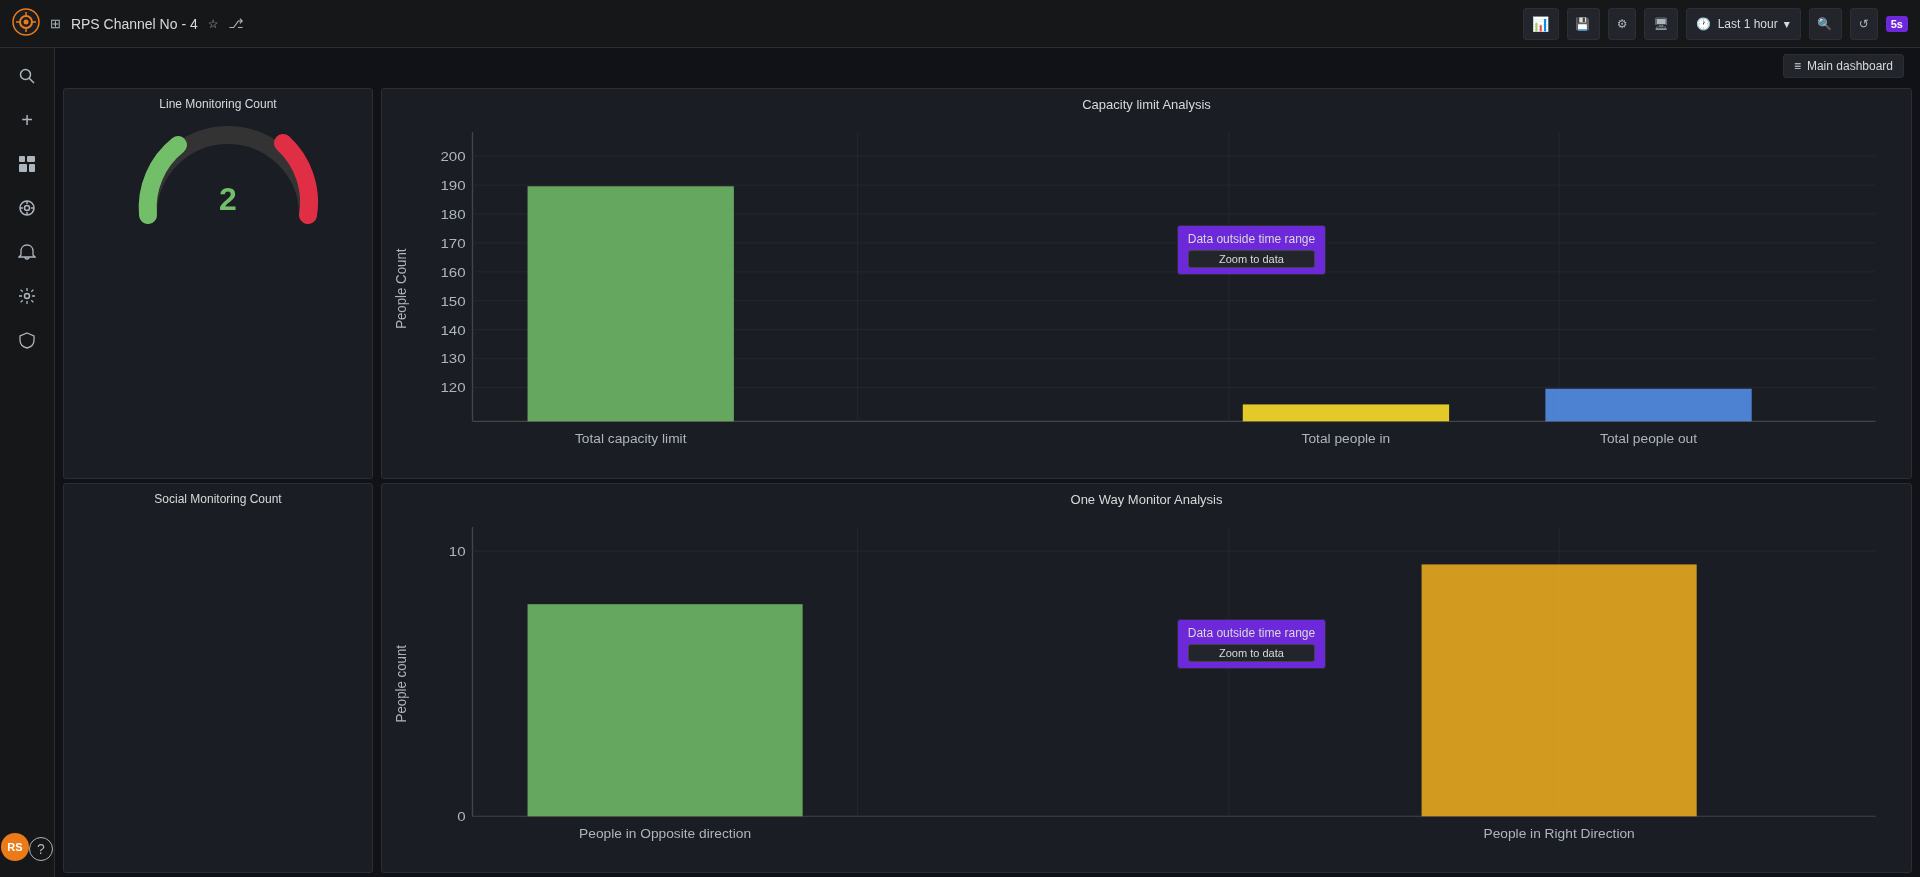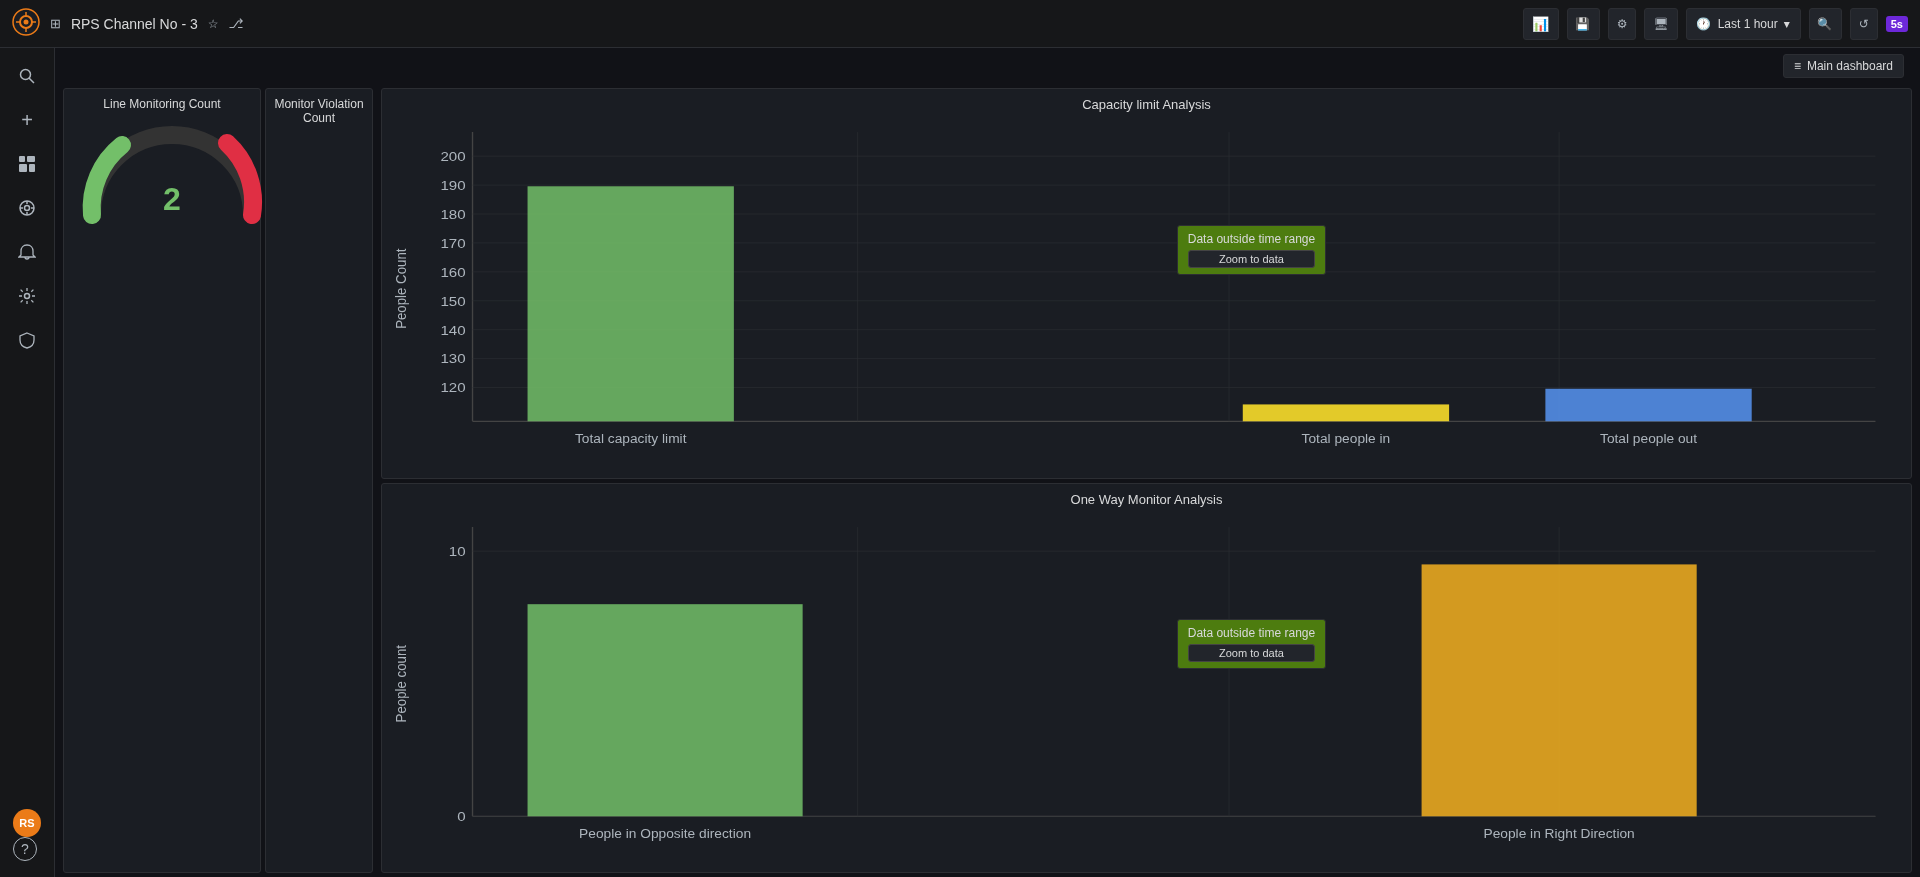--- a/index.html
+++ b/index.html
@@ -98,22 +98,22 @@
       align-items: center;
       justify-content: center;
       border-radius: 4px;
       color: #adb5bd;
       cursor: pointer;
       font-size: 16px;
     }
     .sidebar-bottom {
       margin-top: auto;
       display: flex;
-      flex-direction: column;
-      align-items: flex-start;
+      flex-direction: row;
+      align-items: flex-end;
       gap: 0;
       padding-bottom: 8px;
     }
     .user-avatar {
       width: 28px;
       height: 28px;
       border-radius: 50%;
       background: #eb7b18;
       display: flex;
       align-items: center;
@@ -158,21 +158,21 @@
       flex: 1;
       gap: 0;
       padding: 4px 8px;
       overflow: hidden;
     }
 
     
     .left-panels {
       width: 310px;
       display: flex;
-      flex-direction: row;
+      flex-direction: column;
       gap: 4px;
       flex-shrink: 0;
     }
 
     .gauge-panel {
       background: #1a1d23;
       border: 1px solid #2c2e33;
       border-radius: 3px;
       padding: 8px;
       flex: 1;
@@ -220,21 +220,21 @@
 
     
     .chart-area {
       flex: 1;
       position: relative;
     }
 
     
     .chart-tooltip {
       position: absolute;
-      background: #4d7c0f;
+      background: #6d28d9;
       border: 1px solid #2c2e33;
       padding: 6px 10px;
       border-radius: 3px;
       font-size: 12px;
       color: #d8d9da;
       text-align: center;
     }
     .tooltip-zoom-btn {
       background: #22252b;
       border: 1px solid #444;
@@ -264,21 +264,21 @@
         <circle cx="14" cy="14" r="6" fill="none" stroke="#eb7b18" stroke-width="2"></circle>
         <circle cx="14" cy="14" r="2.5" fill="#eb7b18"></circle>
         <line x1="14" y1="4" x2="14" y2="8" stroke="#eb7b18" stroke-width="1.5"></line>
         <line x1="14" y1="20" x2="14" y2="24" stroke="#eb7b18" stroke-width="1.5"></line>
         <line x1="4" y1="14" x2="8" y2="14" stroke="#eb7b18" stroke-width="1.5"></line>
         <line x1="20" y1="14" x2="24" y2="14" stroke="#eb7b18" stroke-width="1.5"></line>
       </svg>
     </div>
 
     <span style="color:#adb5bd;font-size:13px;">⊞</span>
-    <span class="dashboard-title">RPS Channel No - 3</span>
+    <span class="dashboard-title">RPS Channel No - 4</span>
     <span style="color:#adb5bd;cursor:pointer;">☆</span>
     <span style="color:#adb5bd;cursor:pointer;font-size:13px;">⎇</span>
   </div>
   <div class="topbar-icons">
     <button class="icon-btn">
       <span style="font-size:14px;">📊</span>
     </button>
     <button class="icon-btn">
       <span>💾</span>
     </button>
@@ -377,21 +377,21 @@
               <path d="M 155 28 A 80 80 0 0 1 180 100" fill="none" stroke="#e02f44" stroke-width="18" stroke-linecap="round"></path>
 
               <path d="M 20 100 A 80 80 0 0 1 50 30" fill="none" stroke="#73bf69" stroke-width="18" stroke-linecap="round"></path>
 
               <text x="100" y="95" text-anchor="middle" font-size="32" font-weight="bold" fill="#73bf69">2</text>
             </svg>
           </div>
         </div>
 
         <div class="gauge-panel">
-          <div class="gauge-panel-title">Monitor Violation Count</div>
+          <div class="gauge-panel-title">Social Monitoring Count</div>
         </div>
 
 
       </div>
 
       <div class="right-panels">
 
         <div class="chart-panel">
           <div class="chart-panel-title">Capacity limit Analysis</div>
           <div class="chart-area">

